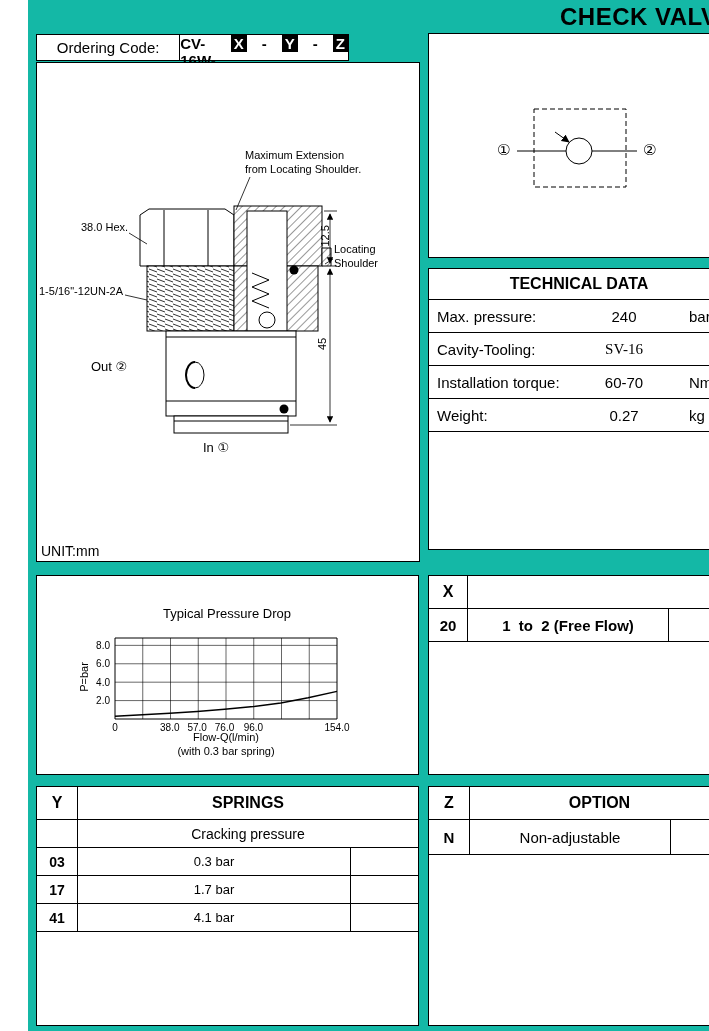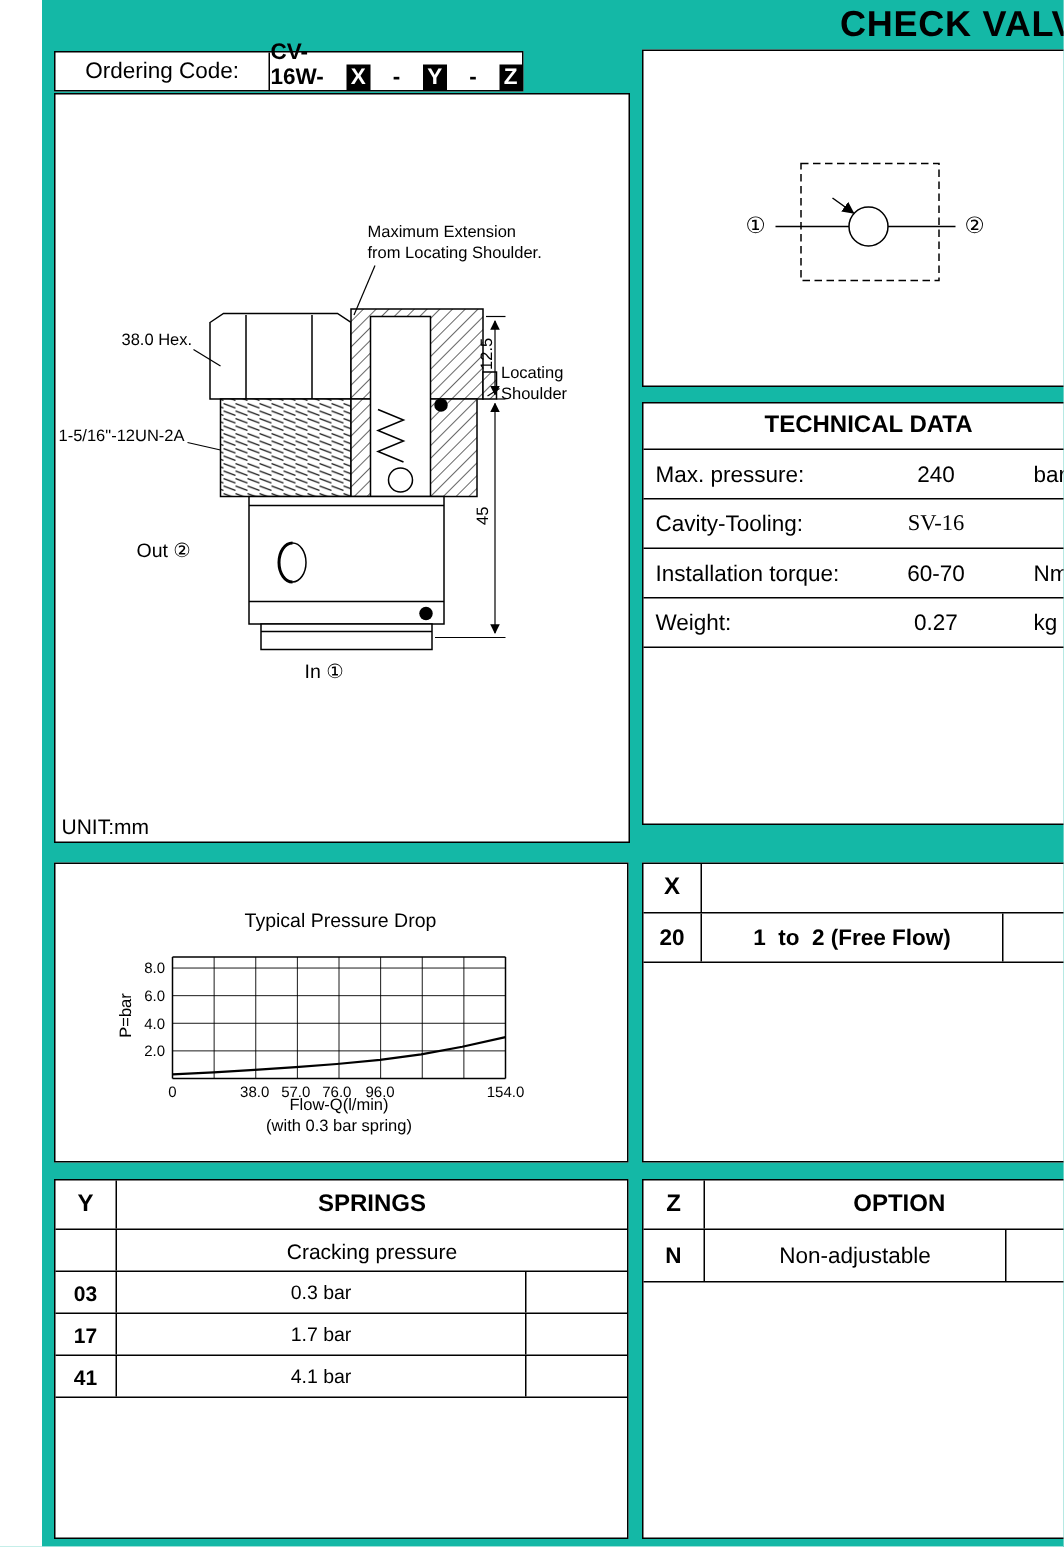--- a/index.html
+++ b/index.html
@@ -5,21 +5,21 @@
   html,body{margin:0;padding:0;background:#fff;}
   .page{position:relative;width:709px;height:1031px;background:#14b8a6;color:#000;
         font-family:"Liberation Sans","DejaVu Sans",sans-serif;overflow:hidden;margin-left:28px;}
   .box{position:absolute;border:1px solid #000;box-sizing:border-box;background:#fff;}
   .abs{position:absolute;}
   .title{position:absolute;top:3px;right:3px;font-size:24px;font-weight:bold;letter-spacing:0.5px;}
 
   
   .ordering{left:8px;top:34px;width:313px;height:27px;display:flex;}
   .ordering-label{width:152px;border-right:1px solid #000;display:flex;align-items:center;justify-content:center;font-size:15px;}
-  .ordering-code{flex:1;display:flex;align-items:flex-end;justify-content:center;font-size:15px;font-weight:bold;gap:15px;}
+  .ordering-code{flex:1;display:flex;align-items:flex-start;justify-content:center;font-size:15px;font-weight:bold;gap:15px;}
   .chip{background:#000;color:#fff;padding:0 3px;font-weight:bold;line-height:17px;display:inline-block;}
 
   
   .drawing{left:8px;top:62px;width:384px;height:500px;}
   .symbolbox{left:400px;top:33px;width:302px;height:225px;}
   .tech{left:400px;top:268px;width:302px;height:282px;}
   .chartbox{left:8px;top:575px;width:383px;height:200px;}
   .opbox{left:400px;top:575px;width:302px;height:200px;}
   .springsbox{left:8px;top:786px;width:383px;height:240px;}
   .optionbox{left:400px;top:786px;width:302px;height:240px;}

